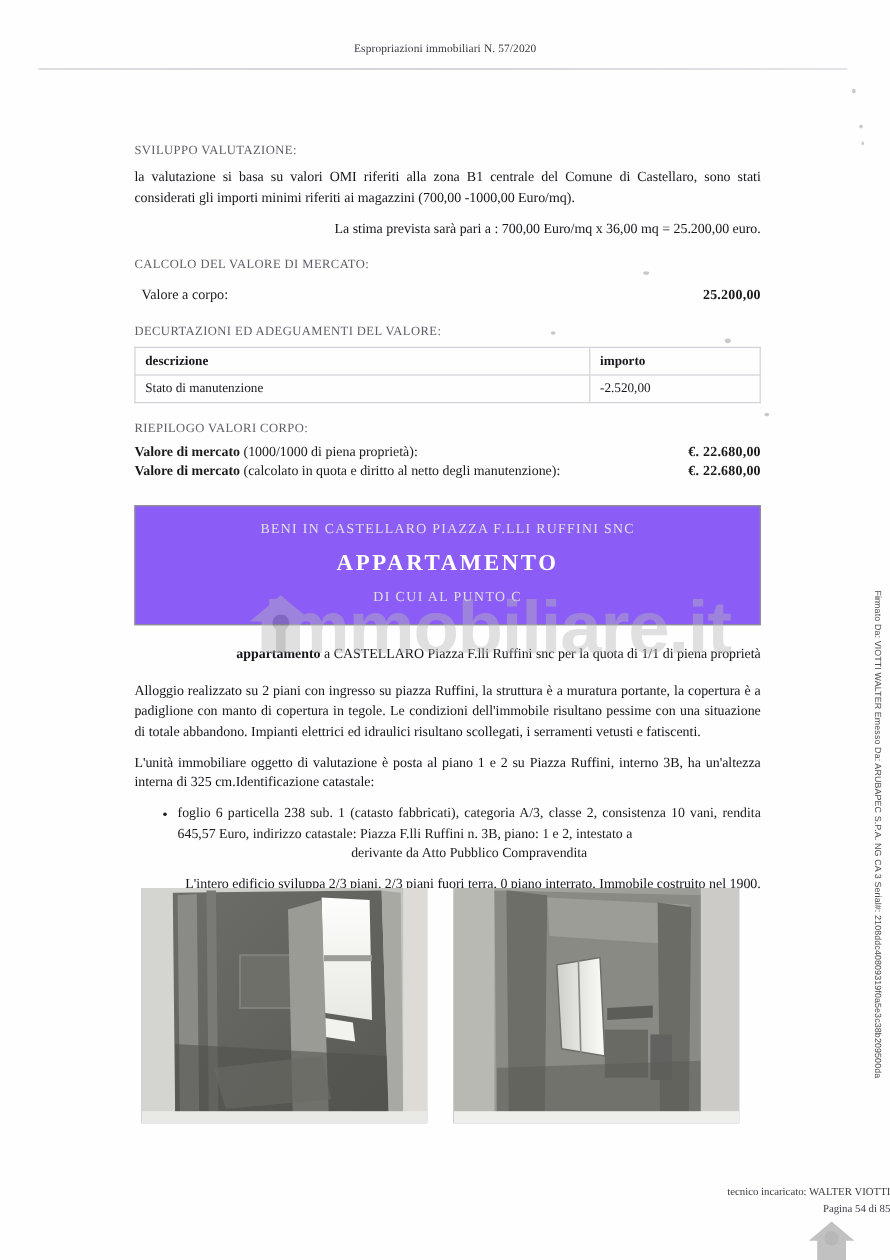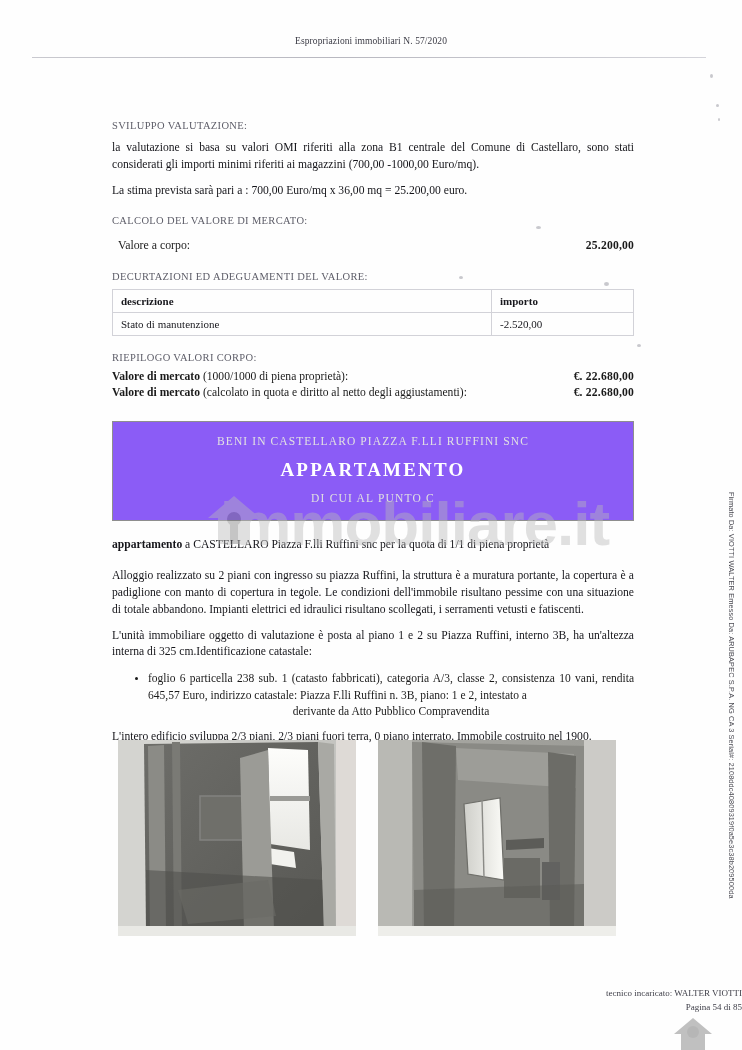--- a/index.html
+++ b/index.html
@@ -54,21 +54,21 @@
     letter-spacing: .35px;
     margin: 0 0 9px 0;
     font-family: "Liberation Serif", serif;
   }
   .section-label.tight { margin-bottom: 7px; }
 
   p.body {
     font-size: 11.6px;
     line-height: 1.45;
     margin: 0 0 9px 0;
-    text-align: left;
+    text-align: right;
     color: #15151a;
   }
   p.just { text-align: justify; }
 
   
   .corpo-row {
     display: flex;
     justify-content: space-between;
     align-items: center;
     font-size: 11.8px;
@@ -286,21 +286,21 @@
 
     <div class="riepilogo-row">
       <span class="lbl">
         <b>Valore di mercato</b><span> (1000/1000 di piena proprietà):</span>
       </span>
       <span class="val">€. 22.680,00</span>
     </div>
 
     <div class="riepilogo-row">
       <span class="lbl">
-        <b>Valore di mercato</b><span> (calcolato in quota e diritto al netto degli aggiustamenti):</span>
+        <b>Valore di mercato</b><span> (calcolato in quota e diritto al netto degli manutenzione):</span>
       </span>
       <span class="val">€. 22.680,00</span>
     </div>
 
     <div class="banner">
       <div class="b-top">BENI IN CASTELLARO PIAZZA F.LLI RUFFINI SNC</div>
       <div class="b-main">APPARTAMENTO</div>
       <div class="b-sub">DI CUI AL PUNTO C</div>
     </div>
 

